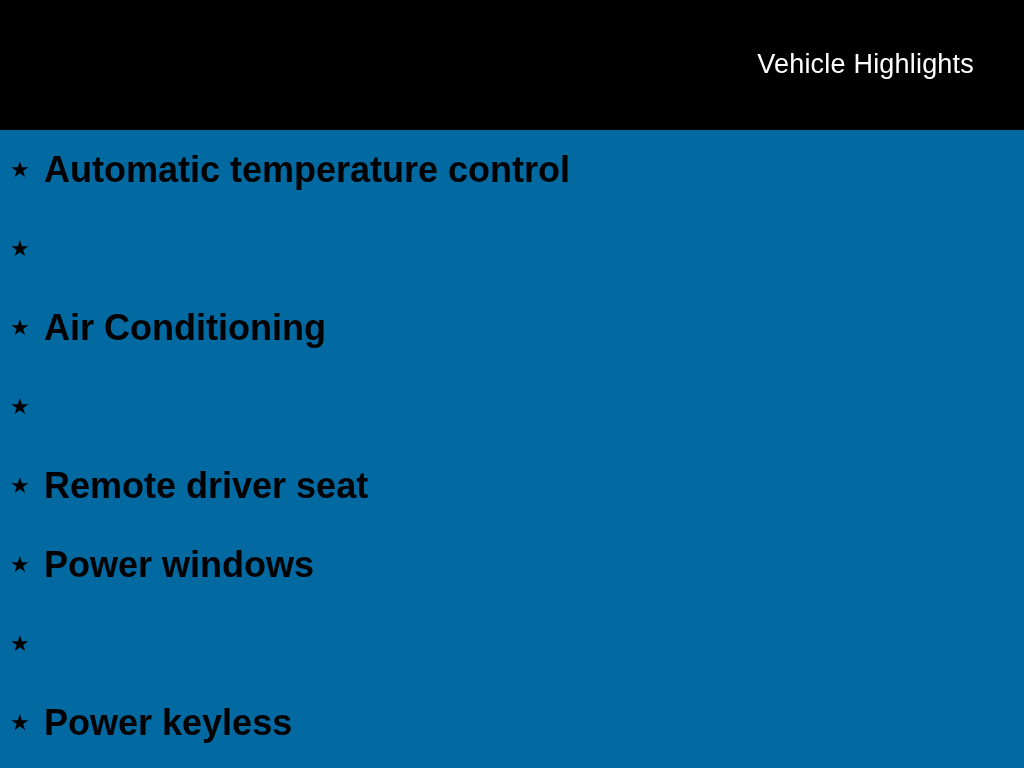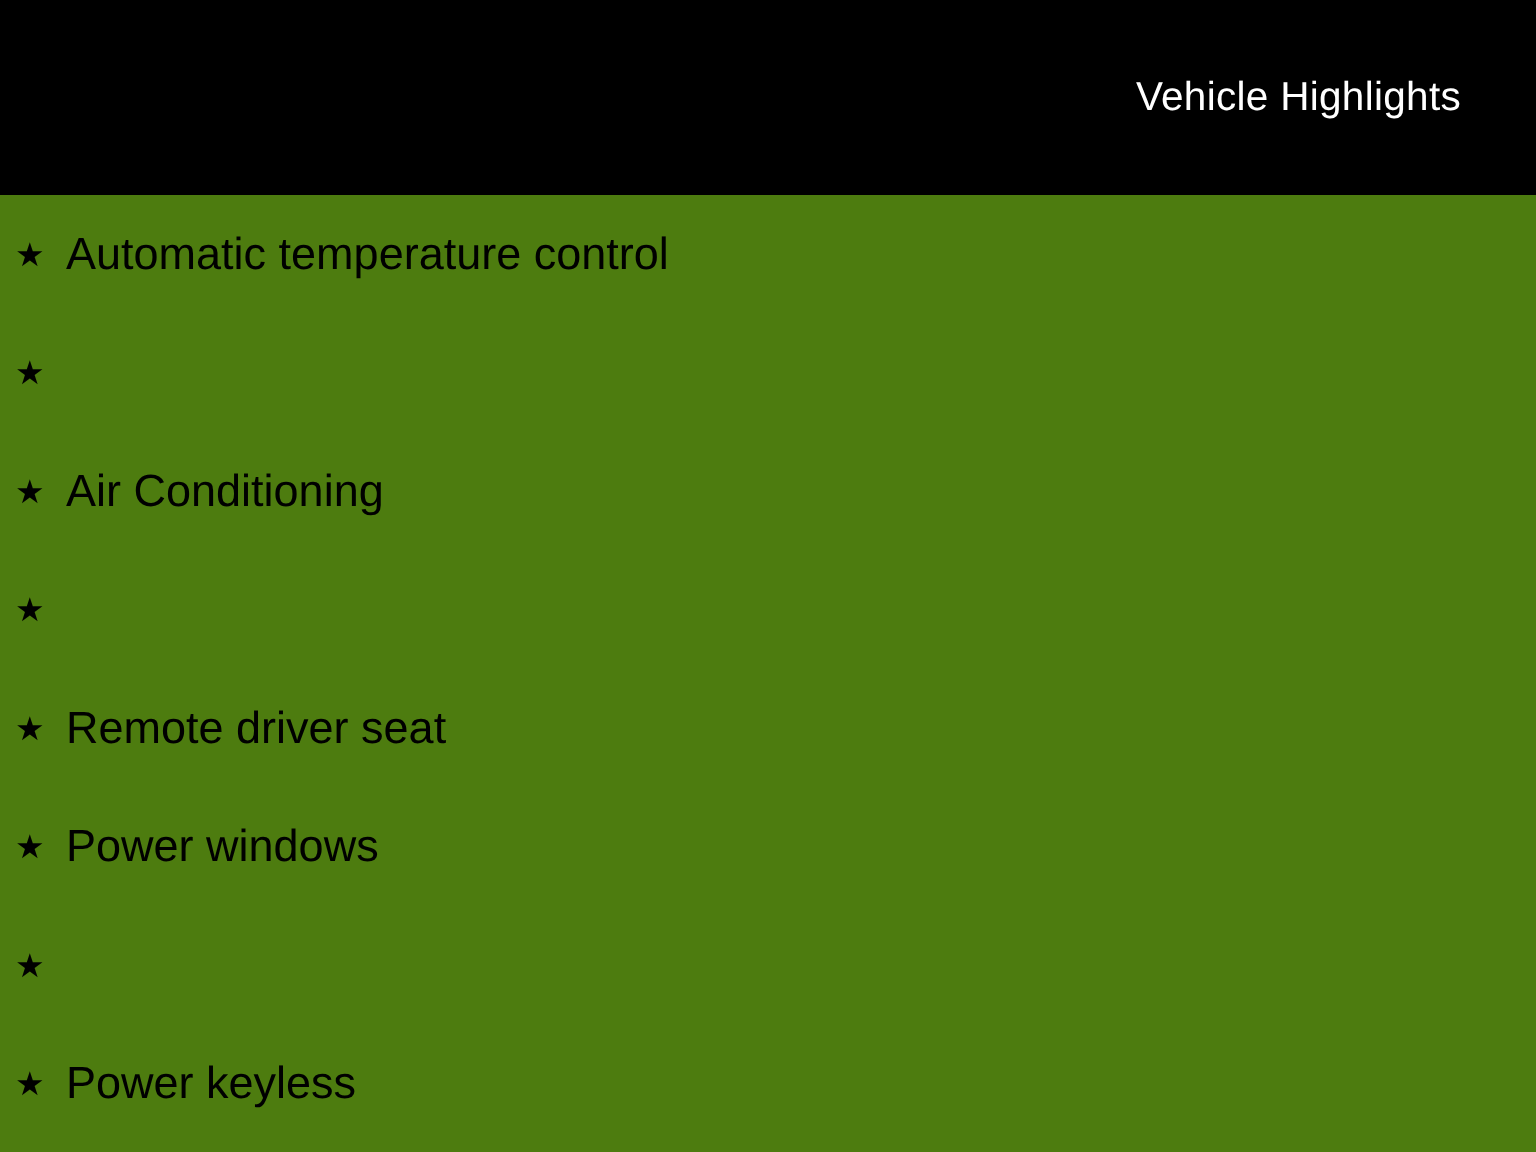--- a/index.html
+++ b/index.html
@@ -10,21 +10,21 @@
     width: 1024px;
     height: 768px;
     background: #ffffff;
     font-family: "Liberation Sans", sans-serif;
     overflow: hidden;
   }
   .page {
     position: relative;
     width: 1024px;
     height: 768px;
-    background: #4d7c0f;
+    background: #0369a1;
   }
   .header-bar {
     position: absolute;
     top: 0;
     left: 0;
     width: 1024px;
     height: 130px;
     background: #000000;
   }
   .header-title {
@@ -57,22 +57,22 @@
     display: inline-block;
     width: 34px;
     color: #000000;
     font-size: 22px;
     line-height: 1;
     text-align: left;
     flex: 0 0 34px;
   }
   .item-label {
     color: #000000;
-    font-size: 30px;
-    font-weight: 400;
+    font-size: 36px;
+    font-weight: 700;
     line-height: 1.2;
     white-space: nowrap;
   }
 </style>
 </head>
 <body>
 
 <div class="page">
 
   <div class="header-bar">

